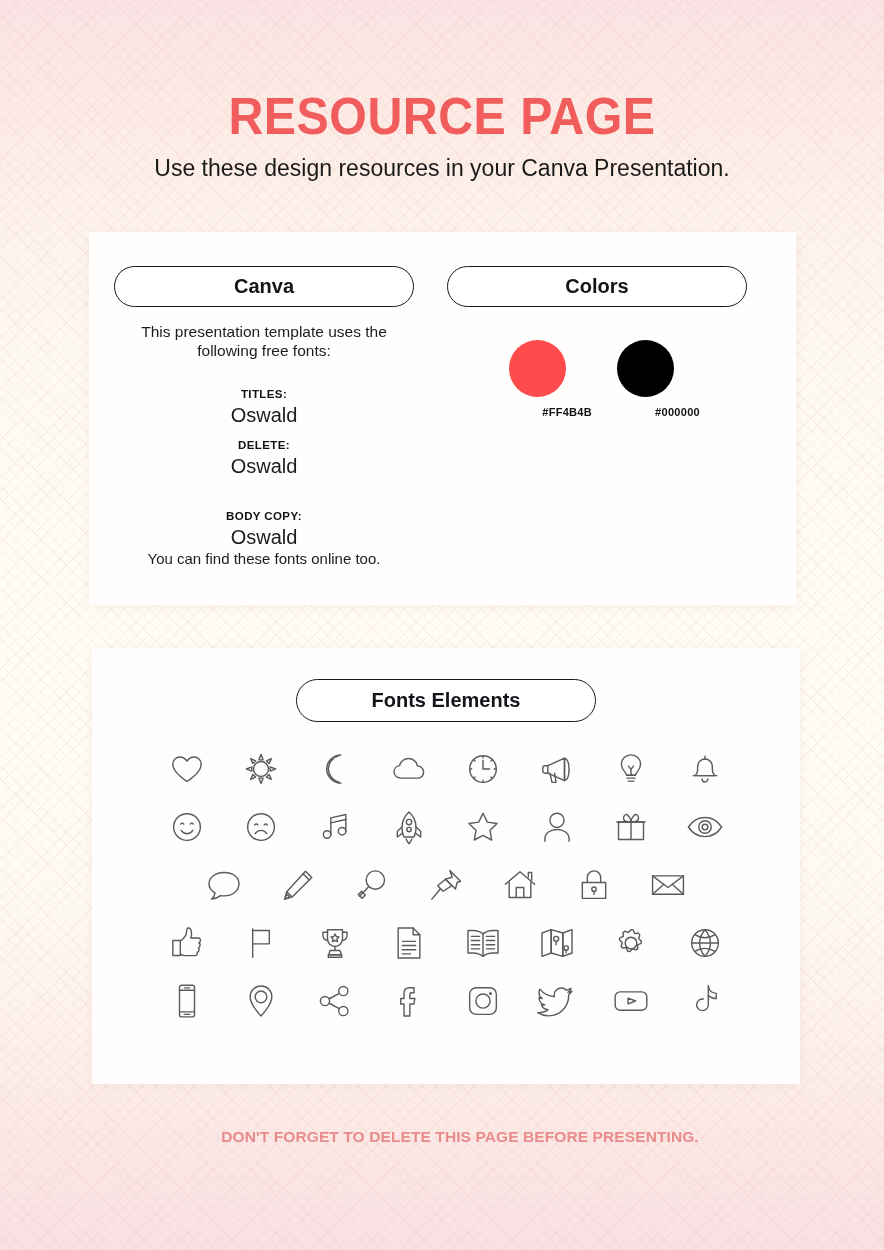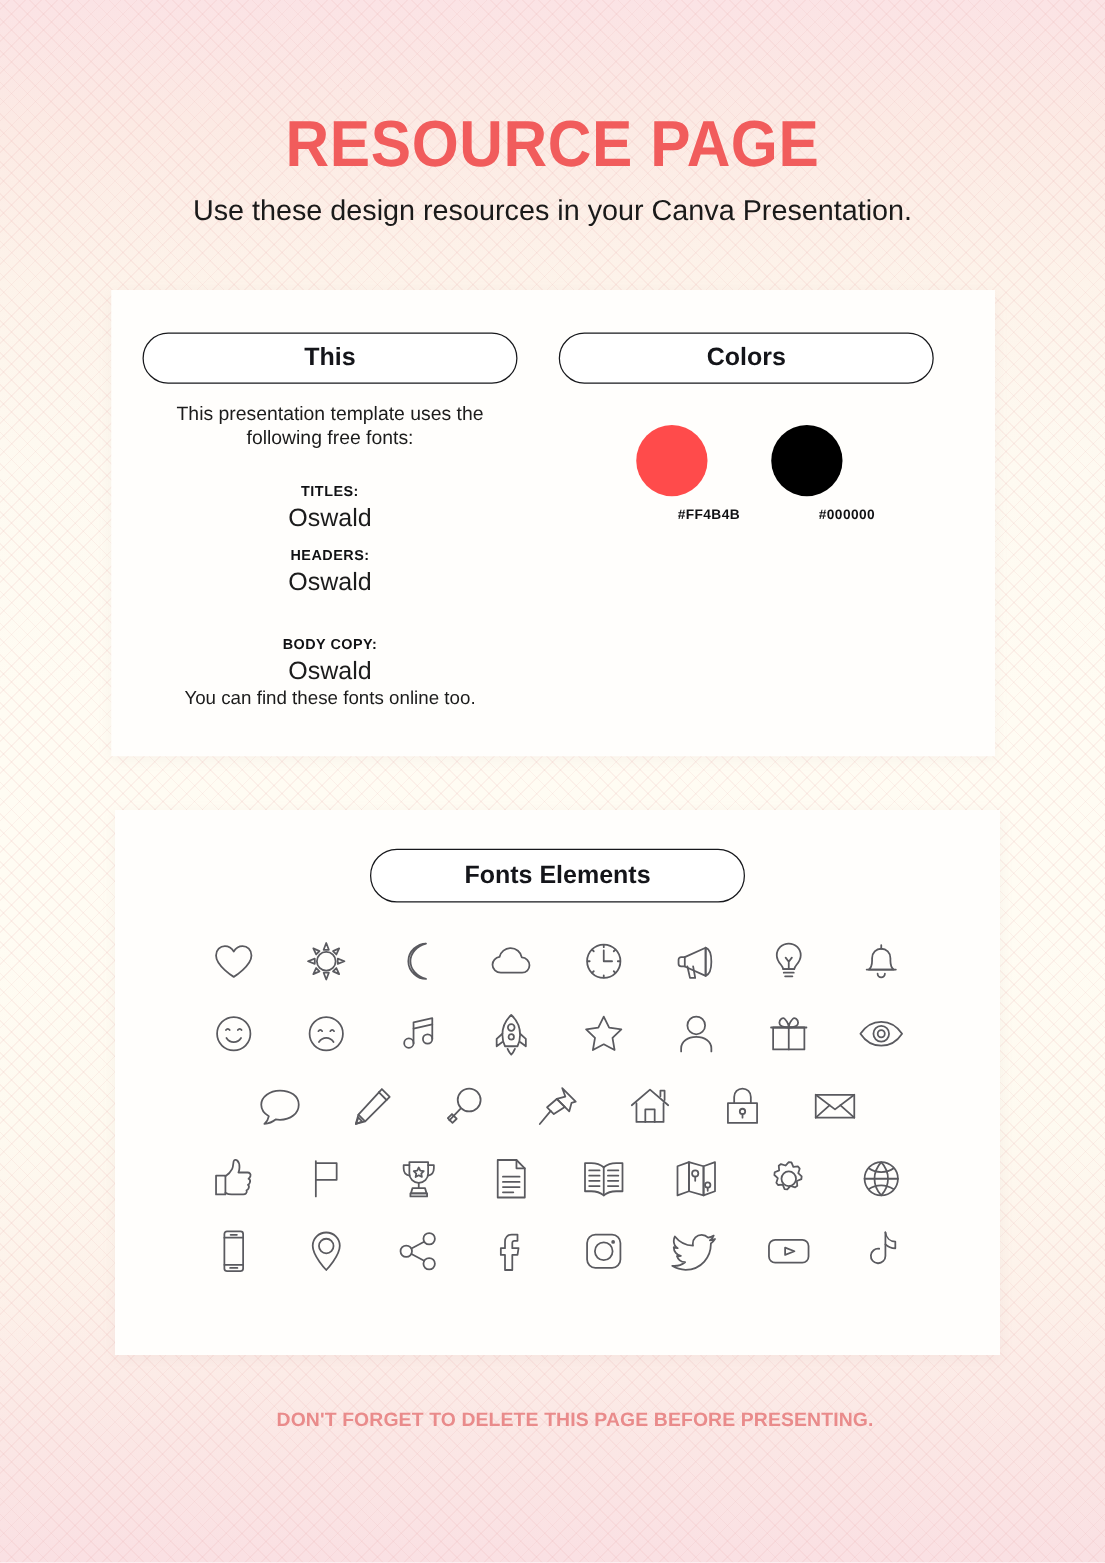--- a/index.html
+++ b/index.html
@@ -111,31 +111,31 @@
 <div id="texture"></div>
 
 <div id="page">
 
   <div class="title" style="color: rgb(241, 92, 92);">RESOURCE PAGE</div>
   <div class="subtitle">Use these design resources in your Canva Presentation.</div>
 
   <div class="card" id="card-fonts-colors"></div>
 
   <div class="pill" id="pill-fonts">
-    <span>This</span>
+    <span>Canva</span>
   </div>
 
   <div class="fonts-intro">This presentation template uses the following free fonts:</div>
 
   <div class="font-group" id="fg-titles">
     <div class="lbl">TITLES:</div>
     <div class="val">Oswald</div>
   </div>
   <div class="font-group" id="fg-headers">
-    <div class="lbl">HEADERS:</div>
+    <div class="lbl">DELETE:</div>
     <div class="val">Oswald</div>
   </div>
   <div class="font-group" id="fg-body">
     <div class="lbl">BODY COPY:</div>
     <div class="val">Oswald</div>
   </div>
 
   <div class="fonts-outro">You can find these fonts online too.</div>
 
   <div class="pill" id="pill-colors">

